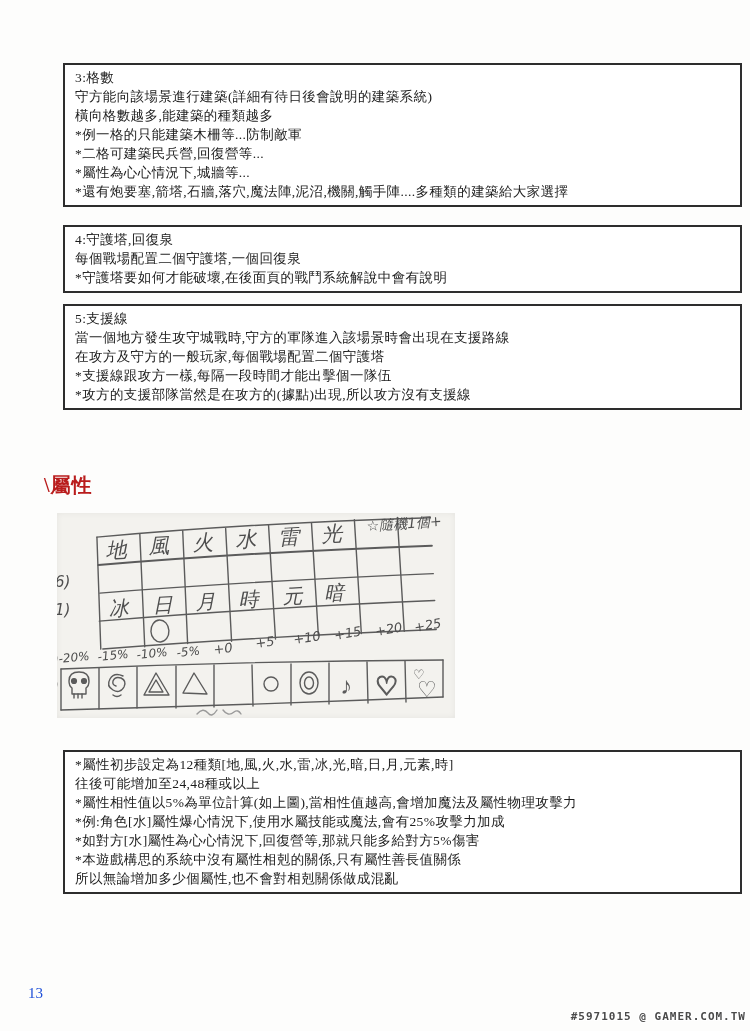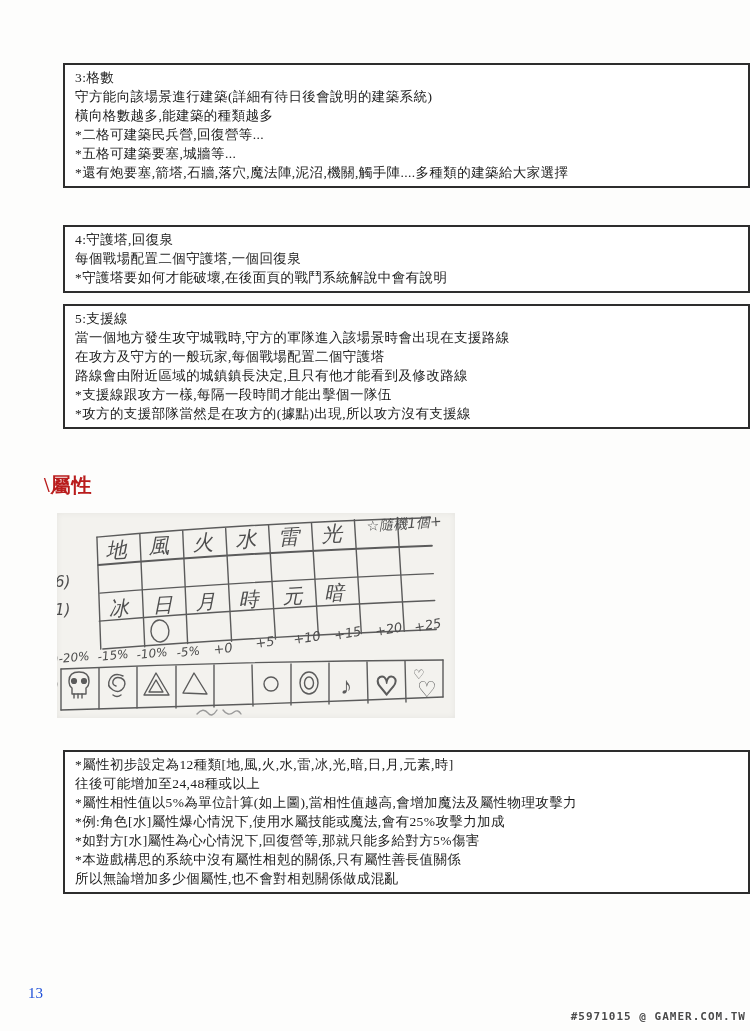--- a/index.html
+++ b/index.html
@@ -3,21 +3,21 @@
 <meta charset="utf-8">
 <style>
   html,body{margin:0;padding:0;}
   body{
     width:750px;height:1031px;position:relative;background:#fdfdfc;
     font-family:"Liberation Serif","DejaVu Serif",serif;color:#1c1c1c;
     overflow:hidden;
   }
   .textbox{
     position:absolute;left:63px;width:665px;background:#fff;
-    border:2px solid #2d2d2d;padding:3px 8px 4px 10px;
+    border:2px solid #2d2d2d;padding:3px 0 4px 10px;
   }
   .textbox .line{
     font-size:13.5px;line-height:19px;letter-spacing:.4px;white-space:pre;
   }
   .page-heading{
     position:absolute;left:44px;top:472px;font-size:20px;font-weight:bold;
     letter-spacing:1px;color:#b91c1c;
   }
   .sketch{
     position:absolute;left:57px;top:513px;width:398px;height:205px;
@@ -37,36 +37,36 @@
                 -1px -1px #fff,1px 1px #fff,1px -1px #fff,-1px 1px #fff;
   }
 </style>
 </head>
 <body>
 
 <div class="textbox" style="top:63px">
   <div class="line">3:格數</div>
   <div class="line">守方能向該場景進行建築(詳細有待日後會說明的建築系統)</div>
   <div class="line">橫向格數越多,能建築的種類越多</div>
+  <div class="line">*例一格的只能建築木柵等...防制敵軍</div>
   <div class="line">*二格可建築民兵營,回復營等...</div>
-  <div class="line">*五格可建築要塞,城牆等...</div>
+  <div class="line">*屬性為心心情況下,城牆等...</div>
   <div class="line">*還有炮要塞,箭塔,石牆,落穴,魔法陣,泥沼,機關,觸手陣....多種類的建築給大家選擇</div>
 </div>
 
 <div class="textbox" style="top:225px">
   <div class="line">4:守護塔,回復泉</div>
   <div class="line">每個戰場配置二個守護塔,一個回復泉</div>
   <div class="line">*守護塔要如何才能破壞,在後面頁的戰鬥系統解說中會有說明</div>
 </div>
 
 <div class="textbox" style="top:304px">
   <div class="line">5:支援線</div>
   <div class="line">當一個地方發生攻守城戰時,守方的軍隊進入該場景時會出現在支援路線</div>
   <div class="line">在攻方及守方的一般玩家,每個戰場配置二個守護塔</div>
-  <div class="line">路線會由附近區域的城鎮鎮長決定,且只有他才能看到及修改路線</div>
   <div class="line">*支援線跟攻方一樣,每隔一段時間才能出擊個一隊伍</div>
   <div class="line">*攻方的支援部隊當然是在攻方的(據點)出現,所以攻方沒有支援線</div>
 </div>
 
 <div class="page-heading">\屬性</div>
 
 <div class="sketch">
 <svg width="398" height="205" viewBox="0 0 398 205">
   <g stroke="#5b5b5b" fill="none" stroke-width="1.4" stroke-linecap="round" stroke-linejoin="round">
 

